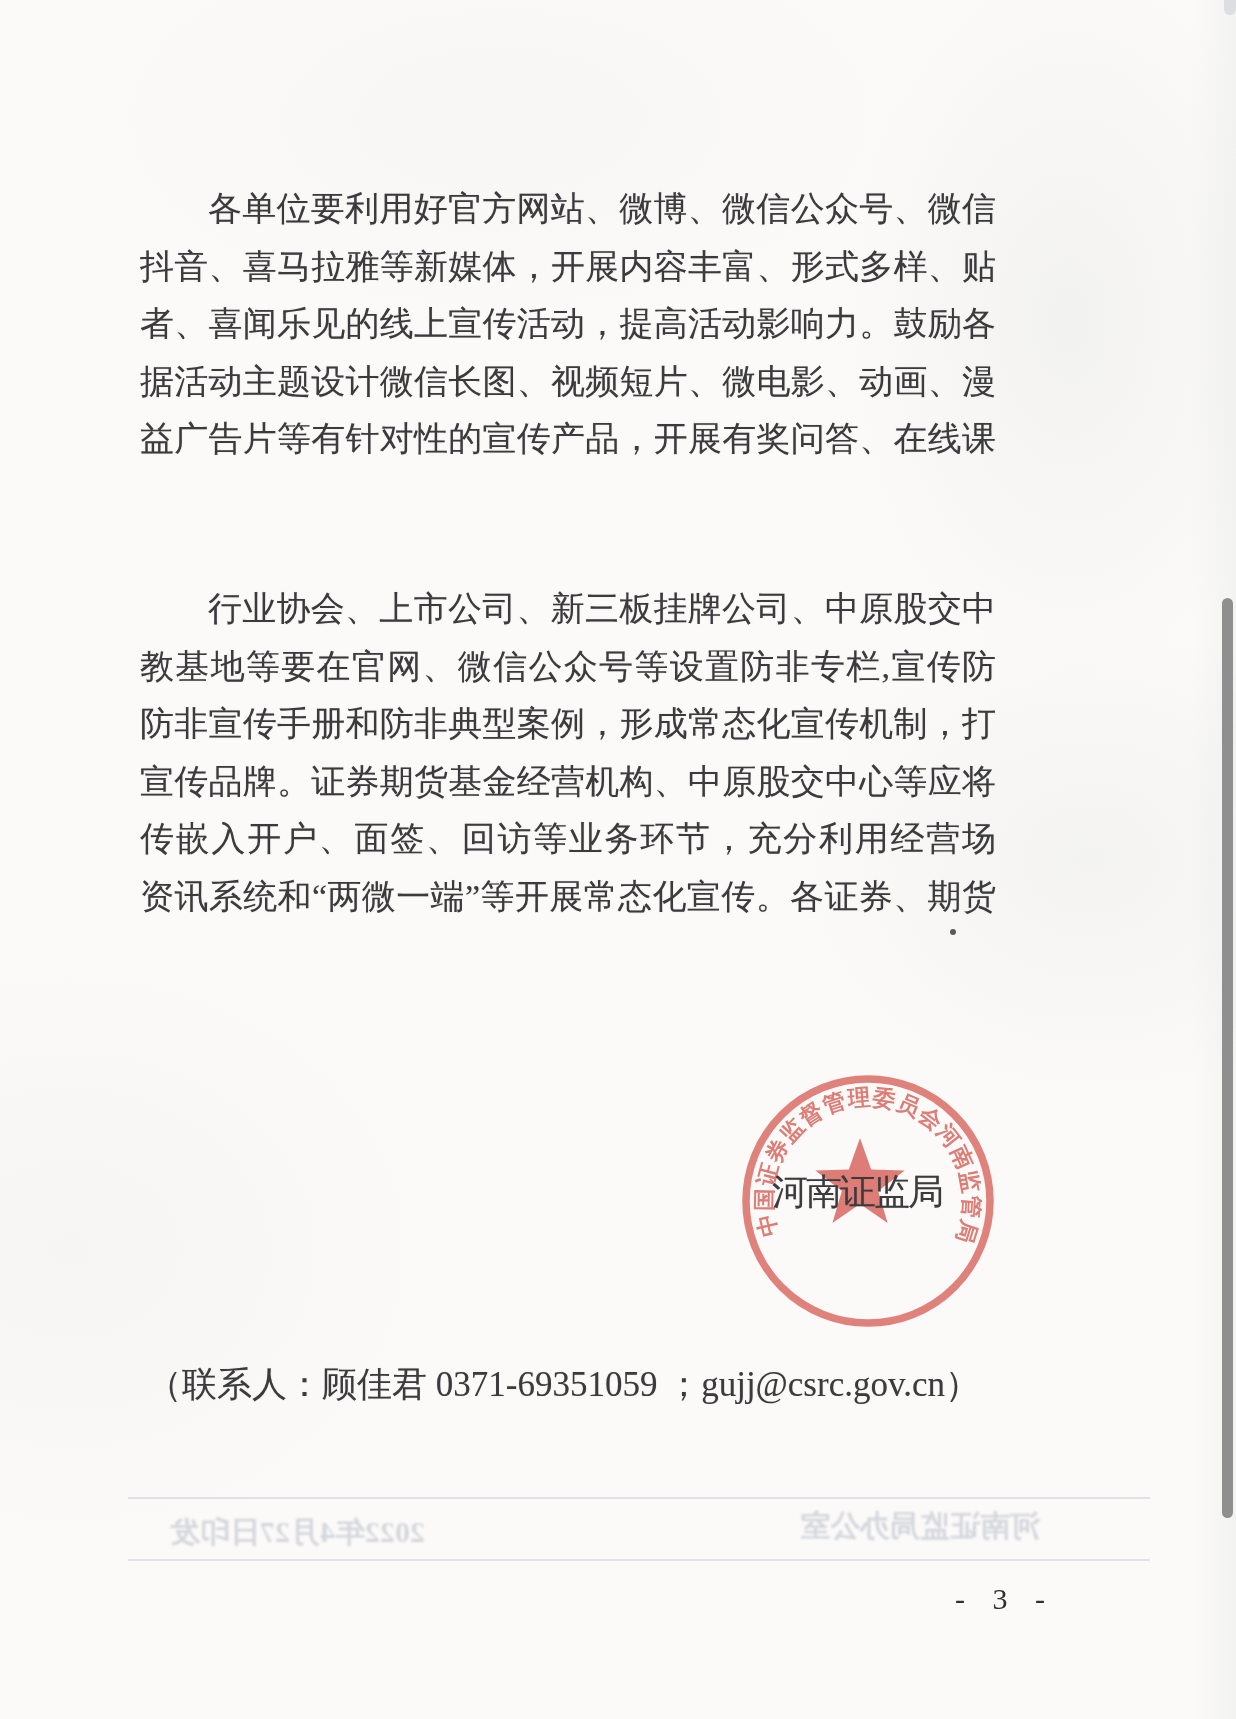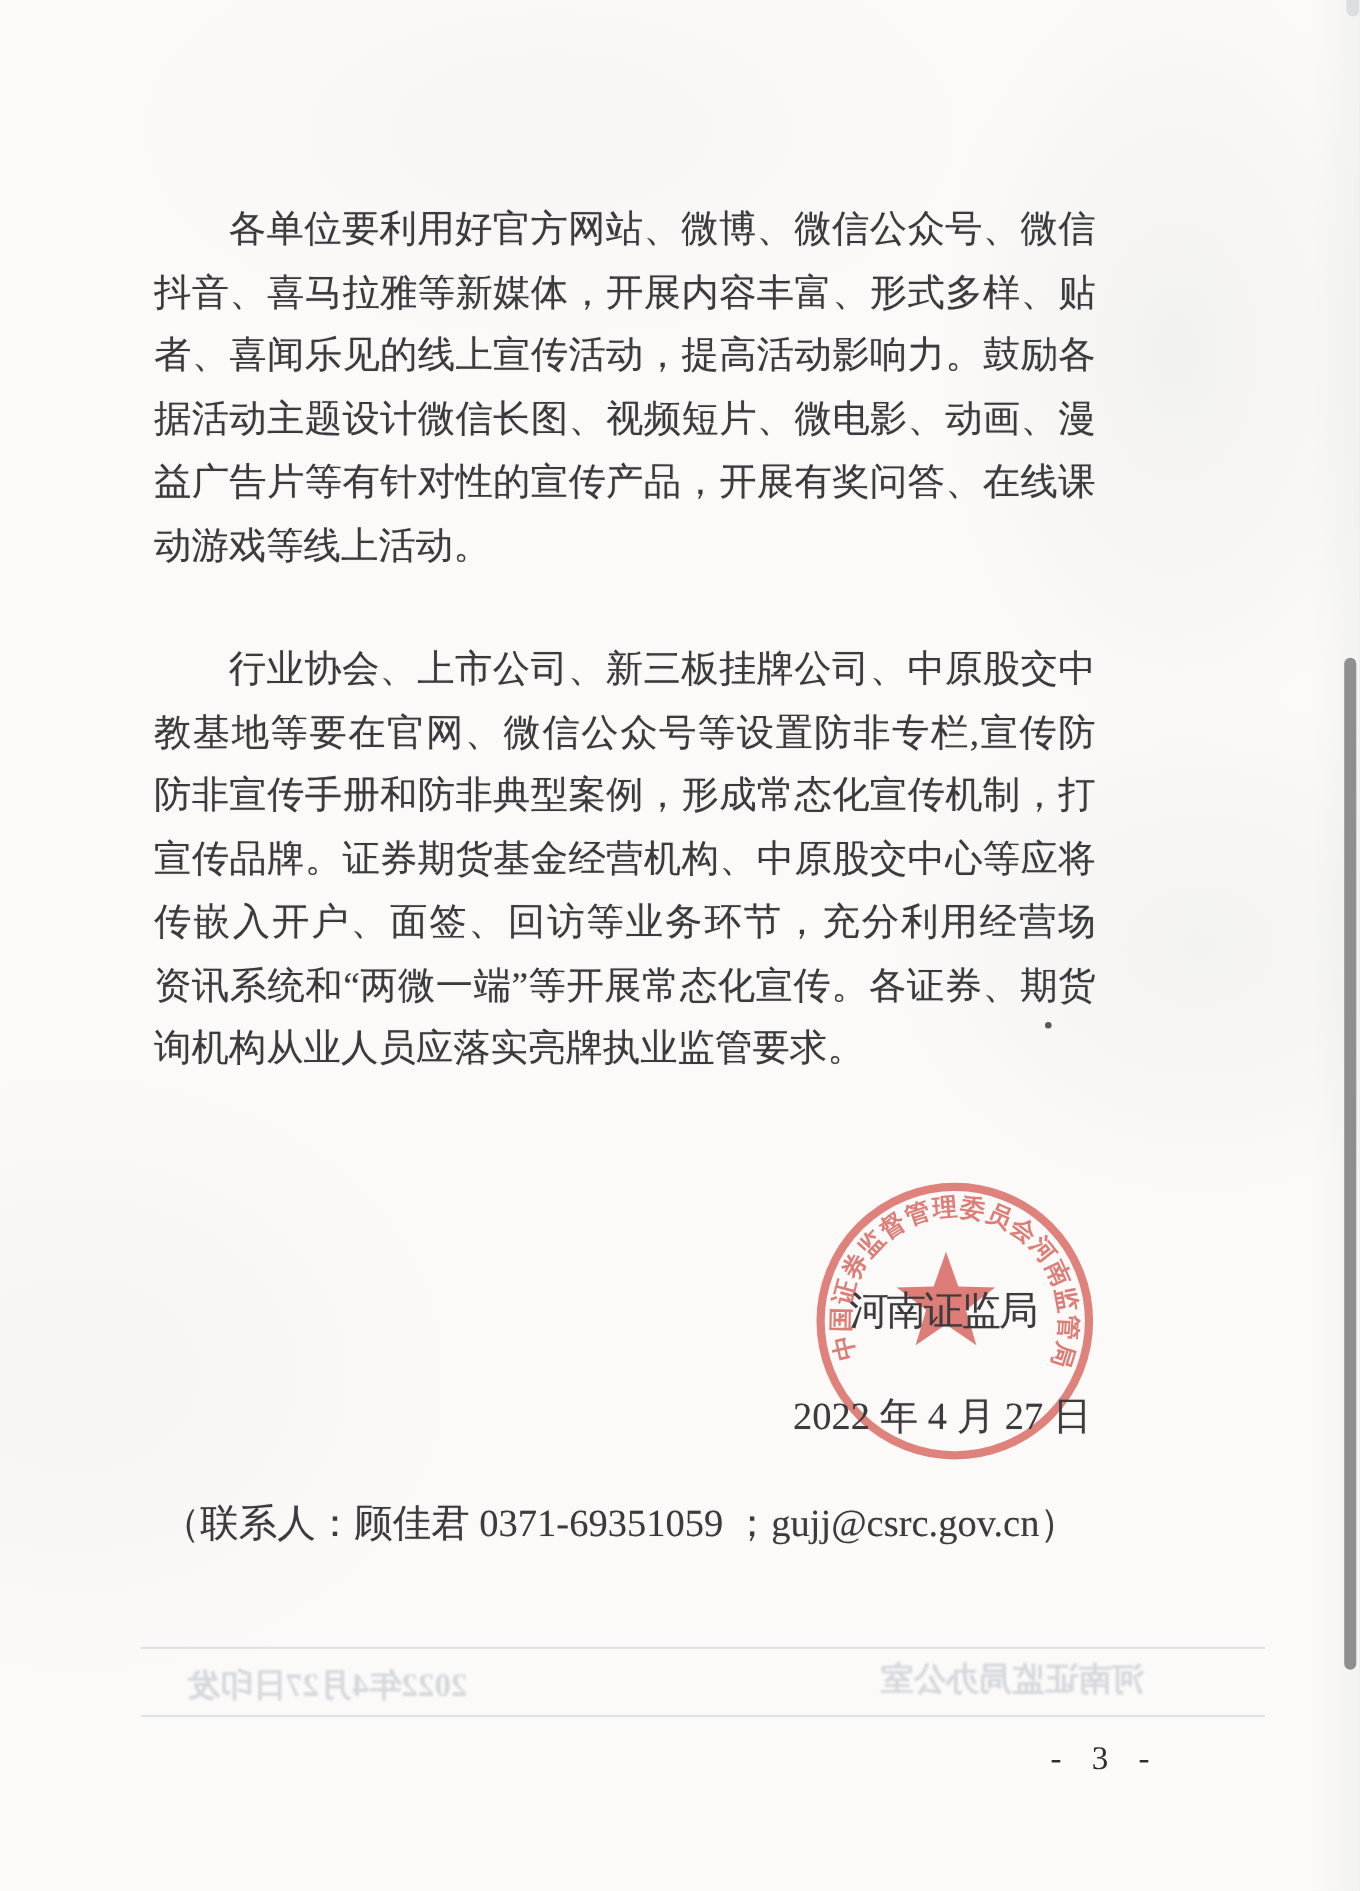--- a/index.html
+++ b/index.html
@@ -45,48 +45,45 @@
 <body>
 
 <div class="page">
 
   <div class="textcol" style="top:180px;">
     <div class="line full indent">各单位要利用好官方网站、微博、微信公众号、微信视频号、</div>
     <div class="line full">抖音、喜马拉雅等新媒体，开展内容丰富、形式多样、贴近投资</div>
     <div class="line full">者、喜闻乐见的线上宣传活动，提高活动影响力。鼓励各机构根</div>
     <div class="line full">据活动主题设计微信长图、视频短片、微电影、动画、漫画、公</div>
     <div class="line full">益广告片等有针对性的宣传产品，开展有奖问答、在线课程、互</div>
-    <div class="line">动游戏等线上活动。</div>
   </div>
 
 
   <div class="textcol" style="top:580px;">
     <div class="line full indent">行业协会、上市公司、新三板挂牌公司、中原股交中心、投</div>
     <div class="line full">教基地等要在官网、微信公众号等设置防非专栏,宣传防非标语、</div>
     <div class="line full">防非宣传手册和防非典型案例，形成常态化宣传机制，打造防非</div>
     <div class="line full">宣传品牌。证券期货基金经营机构、中原股交中心等应将防非宣</div>
     <div class="line full">传嵌入开户、面签、回访等业务环节，充分利用经营场所、交易</div>
     <div class="line full">资讯系统和“两微一端”等开展常态化宣传。各证券、期货投资咨</div>
-    <div class="line">询机构从业人员应落实亮牌执业监管要求。</div>
   </div>
 
   <div class="ink-dot"></div>
 
 
   <svg class="seal" viewBox="0 0 280 280">
     <circle cx="140" cy="140" r="122" fill="none" stroke="#d8544e" stroke-width="7.5" opacity="0.78"></circle>
     <polygon points="132,77 143.2,108.6 176.7,109.5 150.1,129.9 159.6,162 132,143 104.4,162 113.9,129.9 87.3,109.5 120.8,108.6" fill="#d8544e" opacity="0.82"></polygon>
     <path id="sealArc" d="M 49.8 172.8 A 96 96 0 1 1 230.2 172.8" fill="none"></path>
     <text font-size="22.5" fill="#d8544e" opacity="0.82" letter-spacing="1" font-family="Liberation Serif, DejaVu Serif, serif" font-weight="bold">
       <textPath href="#sealArc">中国证券监督管理委员会河南监管局</textPath>
     </text>
   </svg>
 
   <div class="sig" style="left:772px;top:1168px;letter-spacing:-2px;">河南证监局</div>
-  <div class="sig" style="left:721px;top:1264px;font-size:35px;">2022 年 4 月 27 日</div>
 
   <div class="sig" style="left:147px;top:1325px;font-size:35px;margin-top:36px;">（联系人：顾佳君  0371-69351059 ；gujj@csrc.gov.cn）</div>
 
   <div class="bleed-line" style="left:128px;top:1497px;width:1022px;"></div>
   <div class="bleed-text" style="left:170px;top:1512px;">2022年4月27日印发</div>
   <div class="bleed-text" style="left:800px;top:1506px;">河南证监局办公室</div>
   <div class="bleed-line" style="left:128px;top:1559px;width:1022px;"></div>
 
   <div class="pagenum">- 3 -</div>
 

